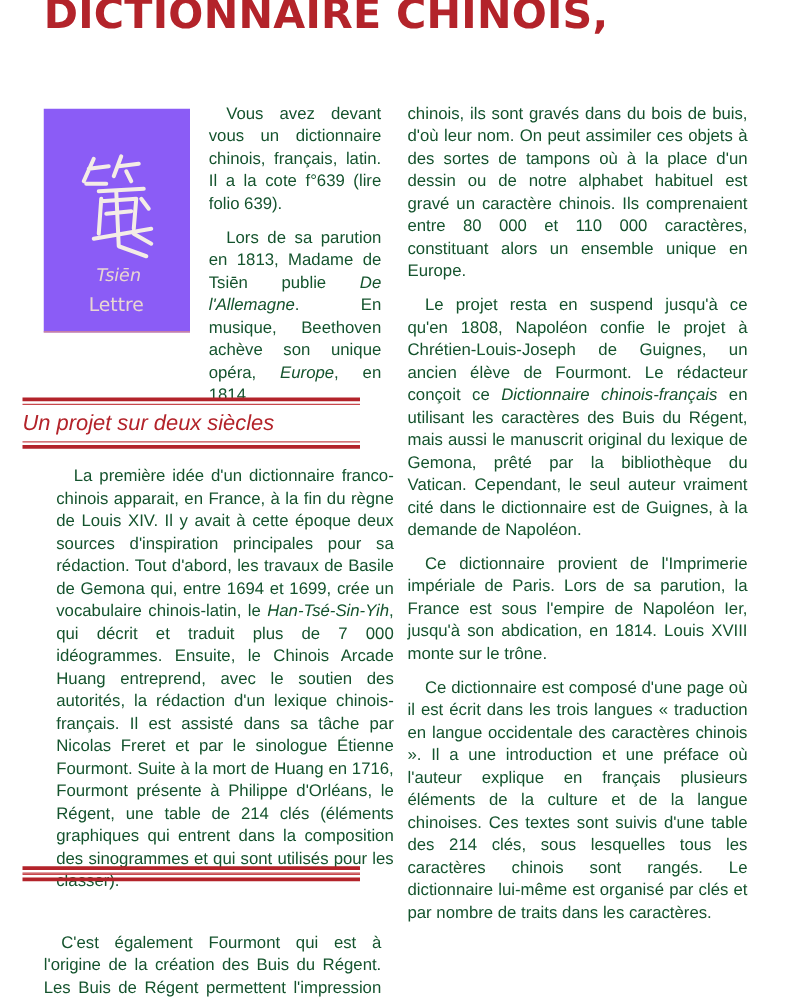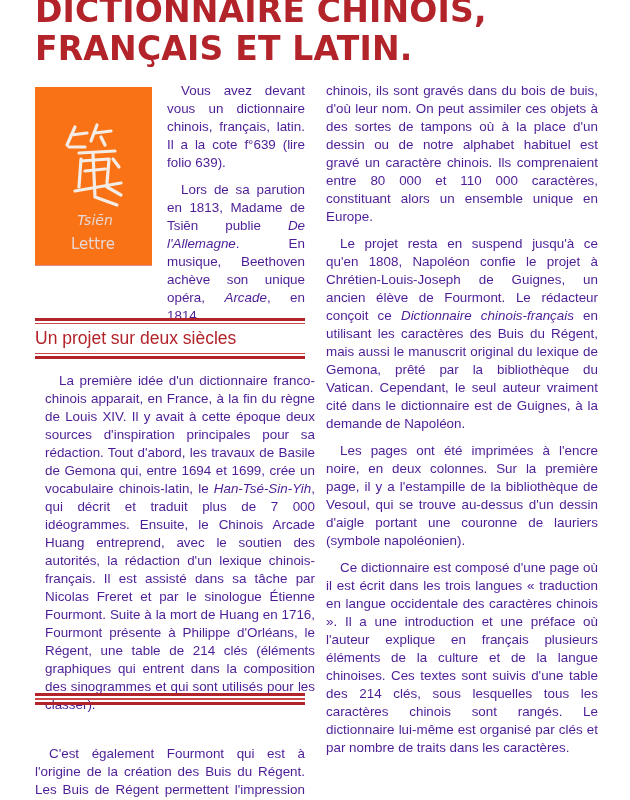--- a/index.html
+++ b/index.html
@@ -1,58 +1,57 @@
 <!DOCTYPE html>
 <html><head>
   <meta charset="utf-8">
   <style>
     html, body { margin:0; padding:0; background:#ffffff; }
     body { width:630px; height:800px; overflow:hidden; position:relative; font-family:"Liberation Sans", sans-serif; color:#2a2a2a; }
     .title { position:absolute; left:35px; top:-8px; width:580px; color:#b3232a; font-family:"DejaVu Sans", sans-serif; font-weight:bold; font-size:33px; line-height:38px; letter-spacing:0.2px; margin:0; }
     .title span { display:block; }
-    .body-text { font-family:"Liberation Sans", sans-serif; font-size:13.4px; line-height:18px; color:#4c1d95; text-align:justify; }
+    .body-text { font-family:"Liberation Sans", sans-serif; font-size:13.4px; line-height:18px; color:#14532d; text-align:justify; }
     .body-text p { margin:0 0 9px 0; text-indent:14px; }
-    .red-box { position:absolute; left:35px; top:87px; width:117px; height:178px; background:#f97316; border-bottom:1px solid #d98b8d; }
+    .red-box { position:absolute; left:35px; top:87px; width:117px; height:178px; background:#8b5cf6; border-bottom:1px solid #d98b8d; }
     .red-box svg { position:absolute; left:0; top:0; }
     .intro { position:absolute; left:167px; top:82px; width:138px; }
-    .section-head { position:absolute; left:35px; width:270px; }
+    .section-head { position:absolute; left:18px; width:270px;font-style:italic; }
     .rule-thick { height:3px; background:#b3232a; }
     .rule-thin { height:1px; background:#c7474c; margin-top:2px; }
     .rule-thin2 { height:1px; background:#c7474c; margin-bottom:2px; }
     .section-title { color:#b3232a; font-size:17.5px; line-height:24px; padding:2px 0 3px 0; font-family:"Liberation Sans", sans-serif; }
     .text-block { position:absolute; }
     i { font-style:italic; }
   </style>
 </head>
 <body>
 
 <h1 class="title">
   <span>DICTIONNAIRE CHINOIS,</span>
-  <span>FRANÇAIS ET LATIN.</span>
 </h1>
 
 <div class="red-box">
   <svg width="117" height="178" viewBox="0 0 117 178">
     <g stroke="#f4ece6" stroke-width="3.2" fill="none" stroke-linecap="round" stroke-linejoin="round">
       <path d="M40 40 L32 58 M36 48 L52 46 M34 60 L50 60"></path>
       <path d="M62 38 L56 54 M60 46 L76 44 M66 50 L70 58"></path>
       <path d="M44 66 L80 64"></path>
       <path d="M46 72 L44 100 M46 74 L74 72 L72 96 M50 84 L70 82"></path>
       <path d="M40 104 L86 96"></path>
       <path d="M58 66 L60 110 L82 118"></path>
       <path d="M78 72 L84 80 M72 100 L86 108"></path>
     </g>
     <text x="60" y="138" text-anchor="middle" fill="#e9d6d2" font-family="DejaVu Sans, sans-serif" font-size="14" font-style="italic">Tsiēn</text>
     <text x="58" y="162" text-anchor="middle" fill="#e9d6d2" font-family="DejaVu Sans, sans-serif" font-size="15">Lettre</text>
   </svg>
 </div>
 
 <div class="intro body-text">
   <p>Vous avez devant vous un dictionnaire chinois, français, latin. Il a la cote f°639 (lire folio 639).</p>
-  <p><span>Lors de sa parution en 1813, Madame de Tsiēn publie </span><i>De l'Allemagne</i><span>. En musique, Beethoven achève son unique opéra, </span><i>Arcade</i><span>, en 1814.</span></p>
+  <p><span>Lors de sa parution en 1813, Madame de Tsiēn publie </span><i>De l'Allemagne</i><span>. En musique, Beethoven achève son unique opéra, </span><i>Europe</i><span>, en 1814.</span></p>
 </div>
 
 <div class="section-head" style="top:318px;">
   <div class="rule-thick"></div>
   <div class="rule-thin"></div>
   <div class="section-title">Un projet sur deux siècles</div>
   <div class="rule-thin2"></div>
   <div class="rule-thick"></div>
 </div>
 
@@ -67,15 +66,15 @@
   <div class="rule-thick"></div>
 </div>
 
 <div class="text-block body-text" style="left:35px; top:745px; width:270px;">
   <p>C'est également Fourmont qui est à l'origine de la création des Buis du Régent. Les Buis de Régent permettent l'impression des caractères</p>
 </div>
 
 <div class="text-block body-text" style="left:326px; top:82px; width:272px;">
   <p style="text-indent:0">chinois, ils sont gravés dans du bois de buis, d'où leur nom. On peut assimiler ces objets à des sortes de tampons où à la place d'un dessin ou de notre alphabet habituel est gravé un caractère chinois. Ils comprenaient entre 80 000 et 110 000 caractères, constituant alors un ensemble unique en Europe.</p>
   <p><span>Le projet resta en suspend jusqu'à ce qu'en 1808, Napoléon confie le projet à Chrétien-Louis-Joseph de Guignes, un ancien élève de Fourmont. Le rédacteur conçoit ce </span><i>Dictionnaire chinois-français</i><span> en utilisant les caractères des Buis du Régent, mais aussi le manuscrit original du lexique de Gemona, prêté par la bibliothèque du Vatican. Cependant, le seul auteur vraiment cité dans le dictionnaire est de Guignes, à la demande de Napoléon.</span></p>
-  <p>Les pages ont été imprimées à l'encre noire, en deux colonnes. Sur la première page, il y a l'estampille de la bibliothèque de Vesoul, qui se trouve au-dessus d'un dessin d'aigle portant une couronne de lauriers (symbole napoléonien).</p>
+  <p>Ce dictionnaire provient de l'Imprimerie impériale de Paris. Lors de sa parution, la France est sous l'empire de Napoléon Ier, jusqu'à son abdication, en 1814. Louis XVIII monte sur le trône.</p>
   <p>Ce dictionnaire est composé d'une page où il est écrit dans les trois langues « traduction en langue occidentale des caractères chinois ». Il a une introduction et une préface où l'auteur explique en français plusieurs éléments de la culture et de la langue chinoises. Ces textes sont suivis d'une table des 214 clés, sous lesquelles tous les caractères chinois sont rangés. Le dictionnaire lui-même est organisé par clés et par nombre de traits dans les caractères.</p>
 </div>
 
 </body></html>

